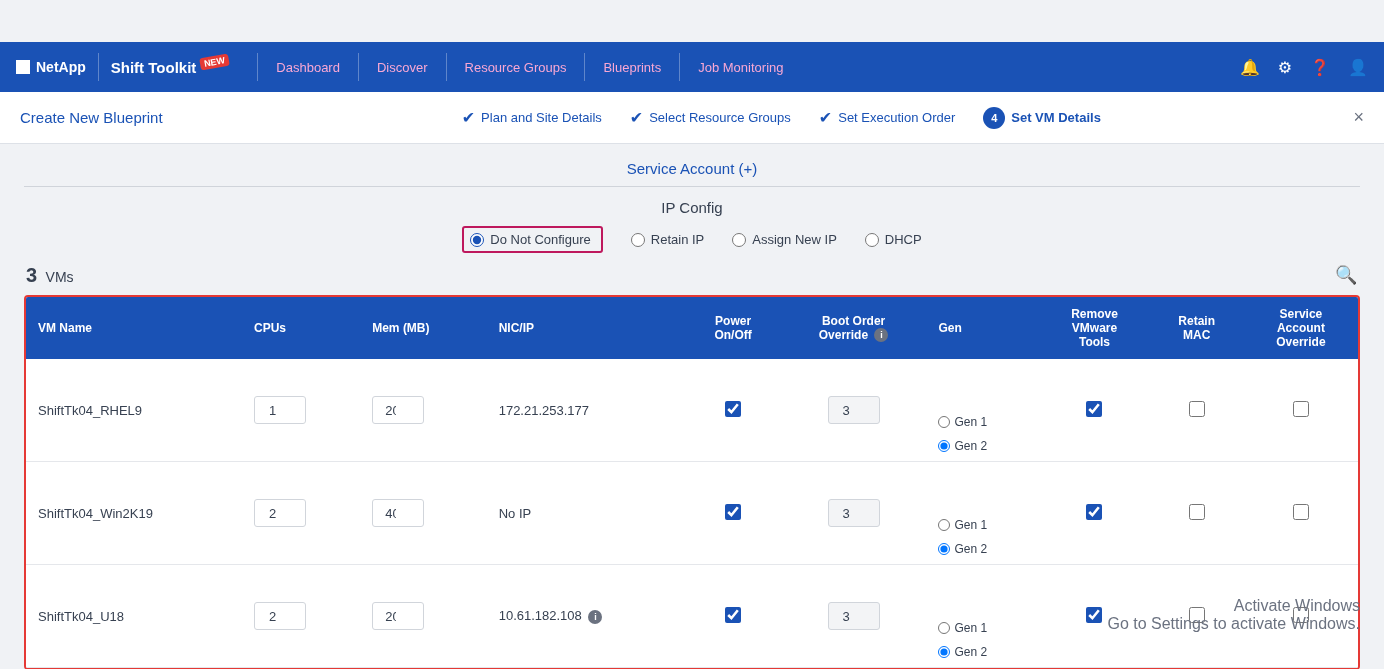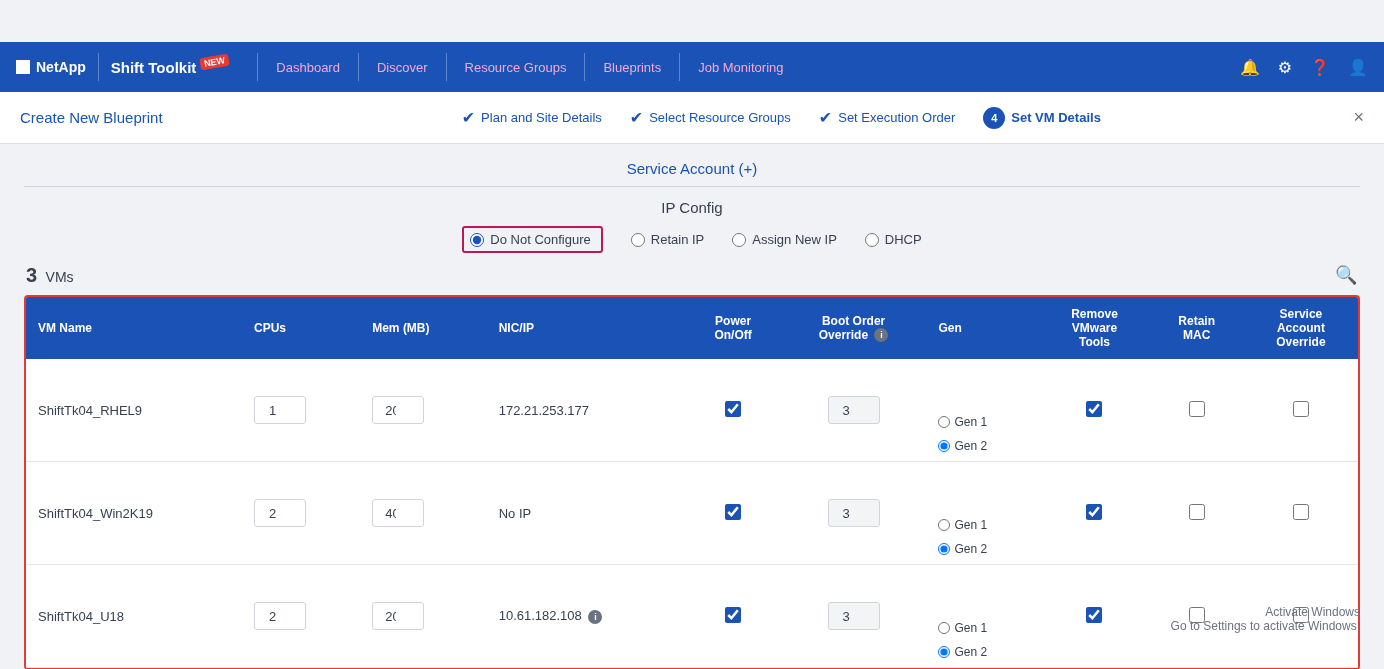--- a/index.html
+++ b/index.html
@@ -331,21 +331,21 @@
       font-size: 9px;
       font-weight: bold;
       margin-left: 3px;
       vertical-align: middle;
     }
 
     .activate-windows {
       position: fixed;
       bottom: 36px;
       right: 24px;
-      font-size: 12px;
+      font-size: 16px;
       color: #6b7280;
       text-align: right;
     }
   </style>
 </head>
 <body>
 
 <div class="topnav">
   <div class="topnav-brand">
     <div class="netapp-logo">

